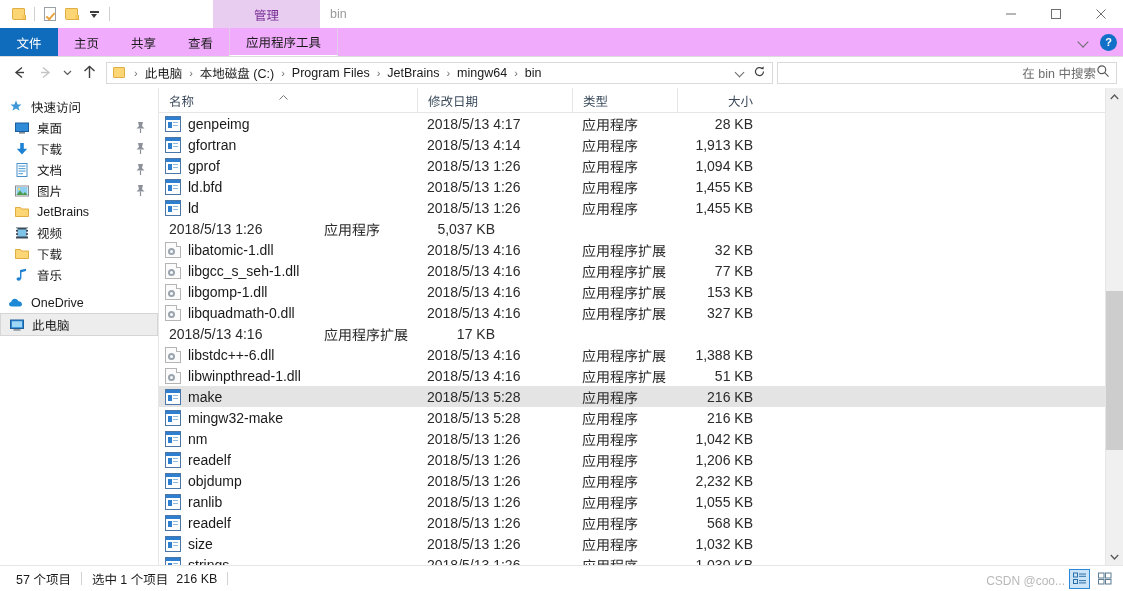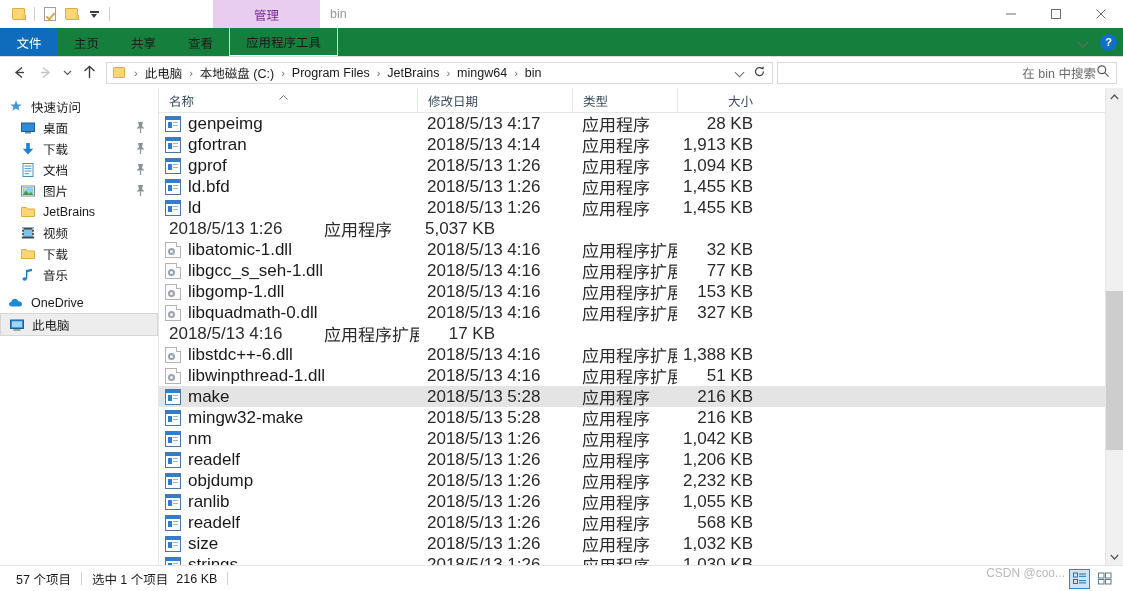--- a/index.html
+++ b/index.html
@@ -34,21 +34,21 @@
   .ctx-tab{position:absolute;left:213px;top:0;width:107px;height:28px;background:#e8cdf0;
     display:flex;align-items:center;justify-content:center;color:#7a2f96;font-size:12.5px;}
   .wintitle{position:absolute;left:330px;top:0;height:28px;display:flex;align-items:center;
     color:#9a9a9a;font-size:12.5px;}
 
   .wbtns{position:absolute;right:0;top:0;display:flex;height:28px;}
   .wbtn{width:45px;height:28px;display:flex;align-items:center;justify-content:center;}
   .wbtn svg{display:block;}
 
   
-  .tabrow{height:28px;display:flex;align-items:stretch;background:#15803d;position:relative;flex:none;}
+  .tabrow{height:28px;display:flex;align-items:stretch;background:#f0abfc;position:relative;flex:none;}
   .tab{display:flex;align-items:center;justify-content:center;padding:0 16px;font-size:12.5px;color:#1a1a1a;height:28px;box-sizing:border-box;}
   .tab.file{background:#0f6cbd;color:#fff;min-width:58px;}
   .tab.ctx{border-left:1px solid #e3cbec;border-right:1px solid #e3cbec;border-bottom:1px solid #fff;}
   .ribbon-right{position:absolute;right:6px;top:0;height:28px;display:flex;align-items:center;gap:10px;}
   .chev{width:12px;height:12px;position:relative;}
   .chev:after{content:"";position:absolute;left:1px;top:2px;width:7px;height:7px;
     border-right:1.4px solid #6b6b6b;border-bottom:1.4px solid #6b6b6b;transform:rotate(45deg);}
   .help{width:17px;height:17px;border-radius:50%;background:#1070c8;color:#fff;font-size:11px;
     display:flex;align-items:center;justify-content:center;font-weight:bold;}
   .ribbon-div{height:1px;background:#dcdcdc;flex:none;}
@@ -73,40 +73,40 @@
     align-items:center;justify-content:flex-end;padding:0 6px 0 8px;box-sizing:border-box;flex:none;}
   .searchbox .ph{font-size:12.5px;color:#6d6d6d;}
 
   
   .body{flex:1;display:flex;min-height:0;position:relative;}
 
   
   .sidebar{width:158px;flex:none;background:#fff;padding-top:8px;overflow:hidden;position:relative;}
   .navitem{height:21px;display:flex;align-items:center;padding-left:8px;font-size:12.5px;color:#1a1a1a;
     position:relative;white-space:nowrap;}
-  .navitem.lvl1{padding-left:20px;text-align:center;}
+  .navitem.lvl1{padding-left:14px;text-align:center;}
   .navitem.sel{background:#ededed;border:1px solid #d6d6d6;box-sizing:border-box;height:23px;}
   .navitem .ico{width:16px;height:16px;margin-right:7px;flex:none;display:flex;align-items:center;justify-content:center;}
   .navitem .pin{position:absolute;right:12px;top:4px;}
   .navgap{height:7px;}
 
   
   .filelist{flex:1;display:flex;flex-direction:column;min-width:0;border-left:1px solid #e6e6e6;}
   .headrow{height:24px;display:flex;align-items:center;background:#fff;position:relative;flex:none;
     border-bottom:1px solid #e6e6e6;}
   .hcell{font-size:12.5px;color:#3b4a5c;padding-left:10px;box-sizing:border-box;height:24px;
     display:flex;align-items:center;position:relative;}
   .hcell + .hcell{border-left:1px solid #e6e6e6;}
   .c-name{width:258px;}
   .c-date{width:155px;}
   .c-type{width:105px;}
   .c-size{width:88px;justify-content:flex-end;padding-right:12px;padding-left:0;}
   .sortcaret{position:absolute;left:120px;top:1px;width:9px;height:5px;}
   .rows{flex:1;overflow:hidden;position:relative;}
-  .row{height:21px;display:flex;align-items:flex-start;font-size:17px;color:#1a1a1a;}
+  .row{height:21px;display:flex;align-items:flex-start;font-size:14px;color:#1a1a1a;}
   .row.sel{background:#e4e4e4;}
   .cell{box-sizing:border-box;height:21px;display:flex;align-items:center;overflow:hidden;white-space:nowrap;}
   .r-name{width:258px;padding-left:6px;}
   .r-name .fico{width:16px;height:16px;margin-right:7px;flex:none;}
   .r-date{width:155px;padding-left:10px;color:#2b2b2b;}
   .r-type{width:105px;padding-left:10px;color:#2b2b2b;}
   .r-size{width:88px;justify-content:flex-end;padding-right:12px;color:#2b2b2b;}
 
   
   .exe-ico{width:15px;height:14px;border:1px solid #4a77a8;background:#fff;box-sizing:border-box;position:relative;}
@@ -127,21 +127,21 @@
   .vs-down{bottom:0;}
   .vs-thumb{position:absolute;left:0;width:17px;background:#cdcdcd;}
 
   
   .statusbar{height:25px;flex:none;display:flex;align-items:center;background:#fff;
     border-top:1px solid #e6e6e6;position:relative;padding-left:16px;font-size:12.5px;color:#1a1a1a;}
   .st-sep{width:1px;height:13px;background:#d2d2d2;margin:0 10px;}
   .viewbtns{position:absolute;right:8px;top:0;height:25px;display:flex;align-items:center;gap:4px;}
   .vbtn{width:21px;height:20px;display:flex;align-items:center;justify-content:center;box-sizing:border-box;}
   .vbtn.on{border:1px solid #2b88d8;background:#cce4f7;}
-  .watermark{position:absolute;right:58px;top:0;font-size:12px;color:#b9b9b9;white-space:nowrap;margin-left:40px;}
+  .watermark{position:absolute;right:58px;top:8px;font-size:12px;color:#b9b9b9;white-space:nowrap;margin-left:40px;}
 </style>
 </head>
 <body>
 
 <div class="win">
 
   <div class="titlebar">
     <div class="qat">
       <div class="qicon">
           <span class="folder-sm"></span>

